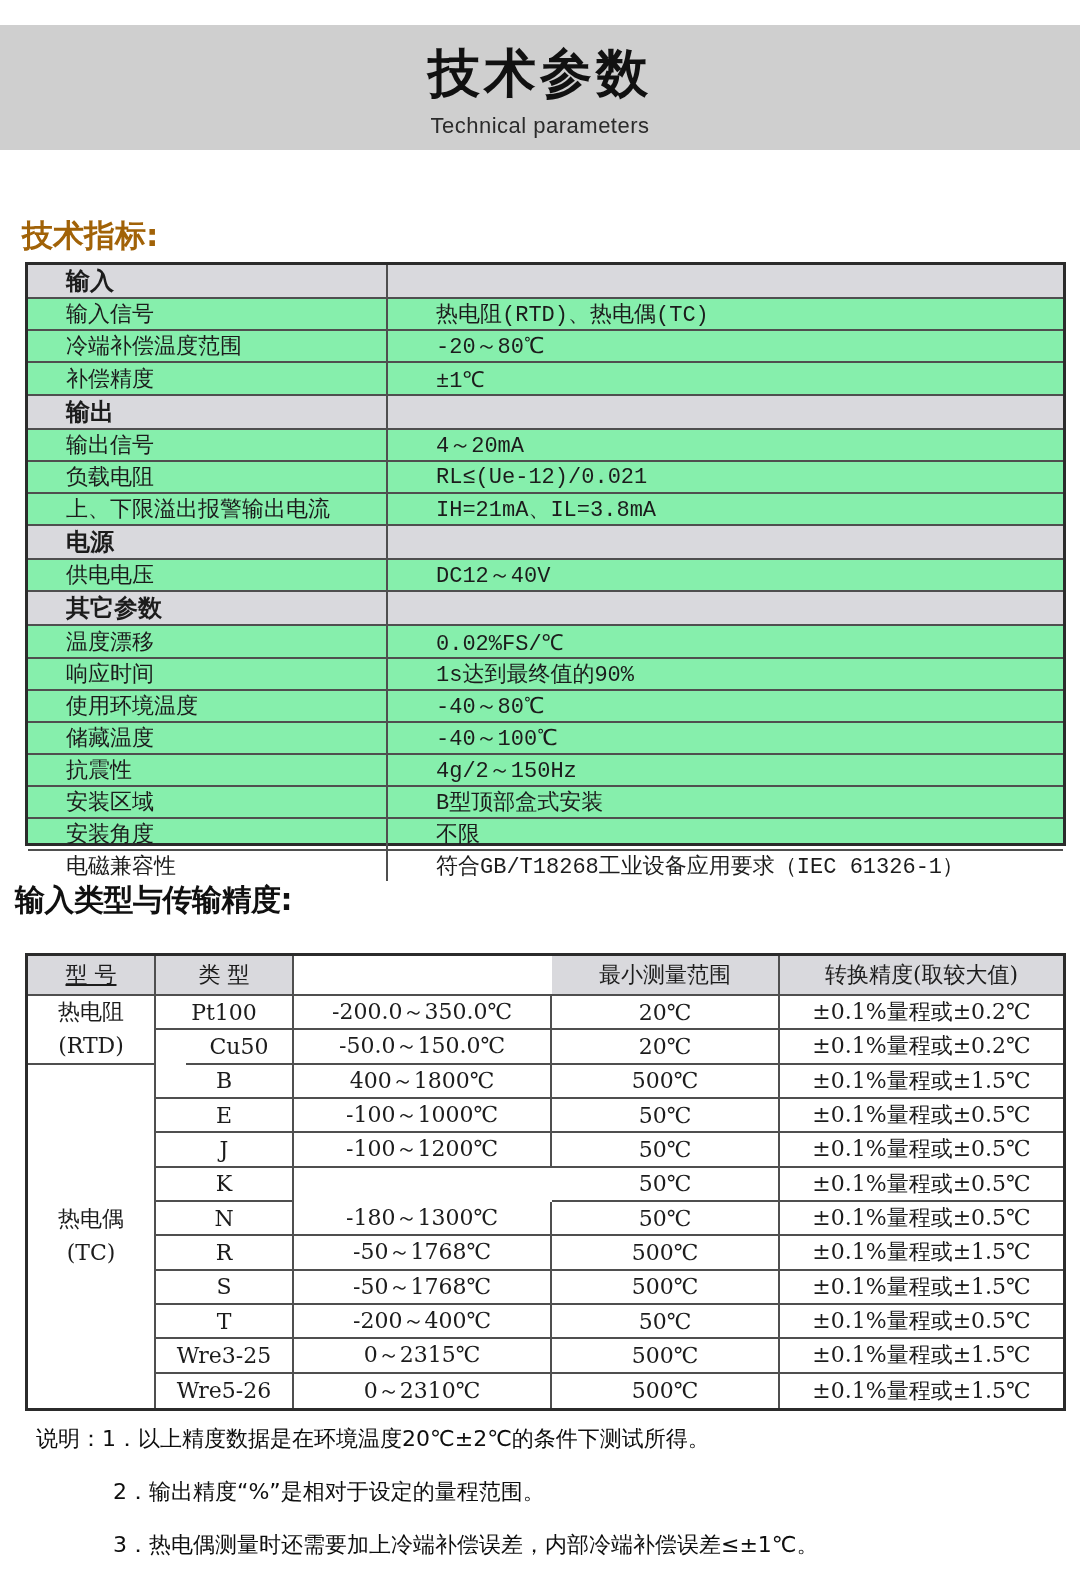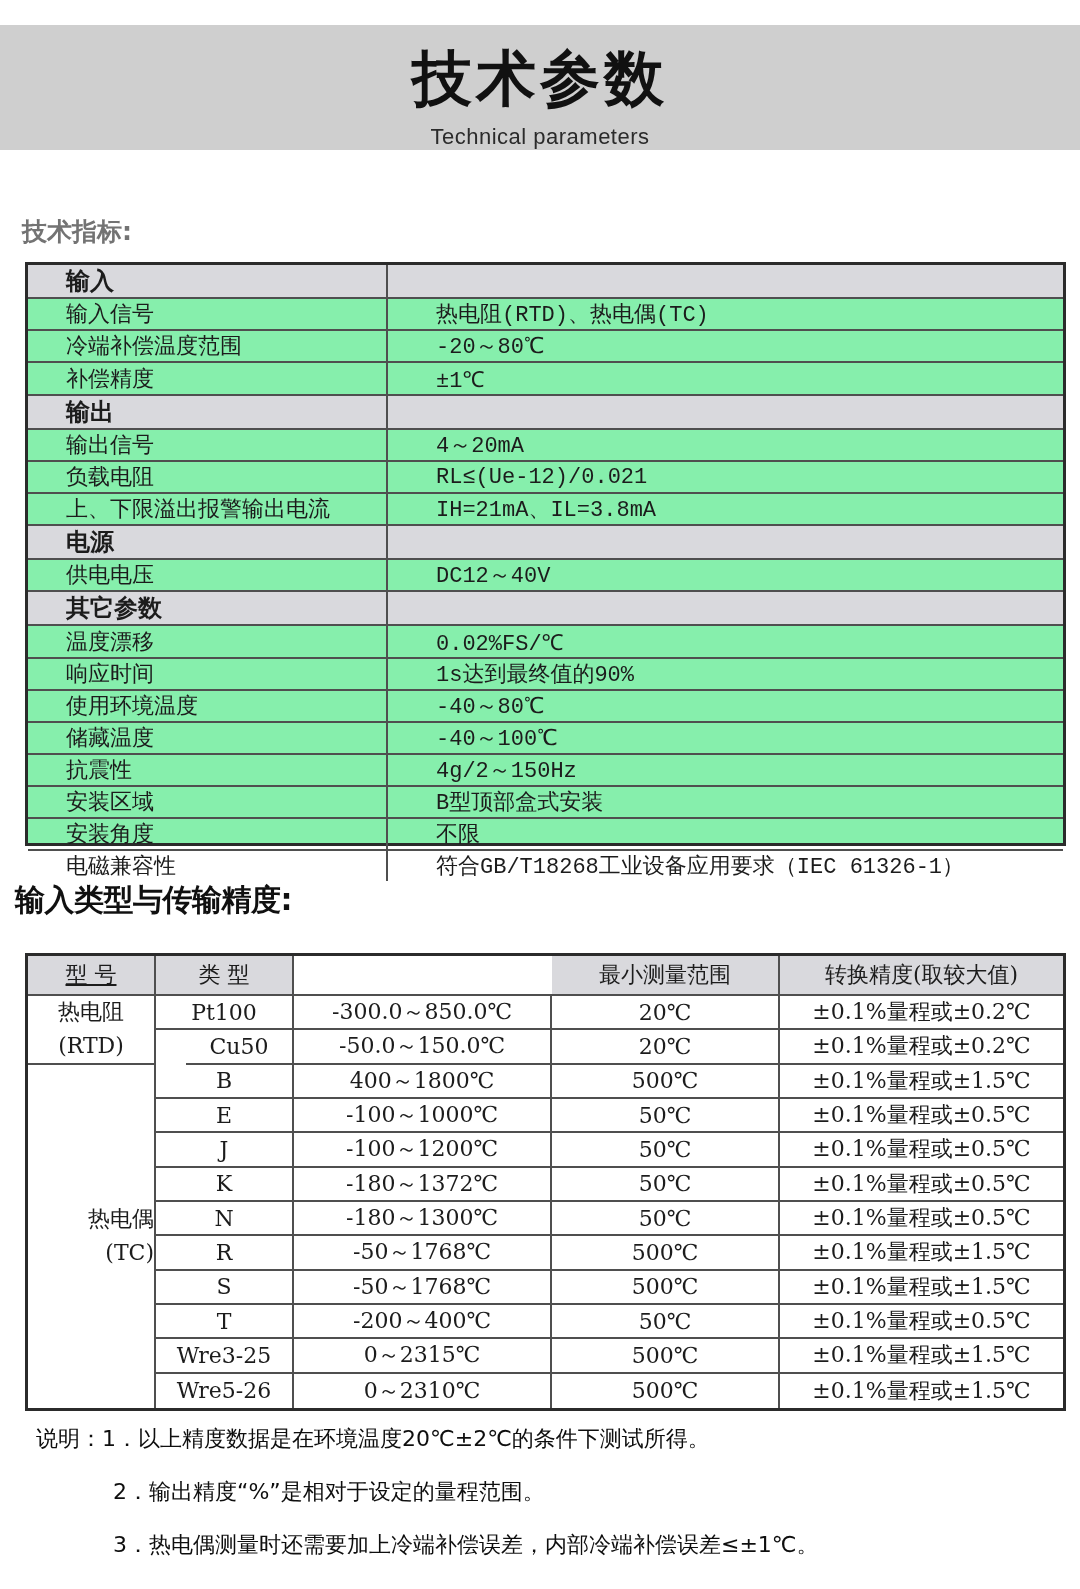--- a/index.html
+++ b/index.html
@@ -13,34 +13,34 @@
   }
   
   .banner {
     position: absolute; left: 0; top: 25px;
     width: 1080px; height: 125px;
     background: #cfcfcf;
     text-align: center;
   }
   .banner .title {
     margin-top: 14px;
-    font-size: 60px; font-weight: bold;
+    font-size: 52px; font-weight: bold;
     letter-spacing: 4px;
     color: #111;
     font-family: "DejaVu Sans", sans-serif;
   }
   .banner .subtitle {
     margin-top: 4px;
     font-size: 22px; color: #2b2b2b;
     letter-spacing: 0.5px;
   }
   
   .h-spec {
     position: absolute; left: 22px; top: 215px;
-    font-size: 25px; font-weight: bold; color: #737373;
+    font-size: 31px; font-weight: bold; color: #a16207;
     font-family: "DejaVu Sans", sans-serif;
   }
   .h-acc {
     position: absolute; left: 15px; top: 880px;
     font-size: 30px; font-weight: bold; color: #101010;
     letter-spacing: -0.5px;
     font-family: "DejaVu Sans", sans-serif;
   }
   
   .t1 {
@@ -197,45 +197,44 @@
     <div class="t2cell hcell" style="grid-area: 1 / 1; text-decoration: underline;">型 号</div>
     <div class="t2cell hcell" style="grid-area: 1 / 2;">类 型</div>
     <div class="t2cell hcell" style="grid-area: 1 / 3; margin-top: 38px;">测量范围</div>
     <div class="t2cell hcell" style="grid-area: 1 / 4;">最小测量范围</div>
     <div class="t2cell mcell" style="grid-area: 2 / 1 / span 2;">
       <div>热电阻</div>
       <div>(RTD)</div>
     </div>
     <div class="t2cell hcell last-col" style="grid-area: 1 / 5;">转换精度(取较大值)</div>
     <div class="t2cell dcell" style="grid-area: 2 / 2;">Pt100</div>
-    <div class="t2cell dcell" style="grid-area: 2 / 3;">-300.0～850.0℃</div>
+    <div class="t2cell dcell" style="grid-area: 2 / 3;">-200.0～350.0℃</div>
     <div class="t2cell dcell" style="grid-area: 2 / 4;">20℃</div>
     <div class="t2cell dcell last-col" style="grid-area: 2 / 5;">±0.1%量程或±0.2℃</div>
     <div class="t2cell dcell" style="grid-area: 3 / 2; margin-left: 30px;">Cu50</div>
     <div class="t2cell dcell" style="grid-area: 3 / 3;">-50.0～150.0℃</div>
     <div class="t2cell dcell" style="grid-area: 3 / 4;">20℃</div>
     <div class="t2cell dcell last-col" style="grid-area: 3 / 5;">±0.1%量程或±0.2℃</div>
-    <div class="t2cell mcell last-row" style="grid-area: 4 / 1 / span 10; align-items: flex-end;">
+    <div class="t2cell mcell last-row" style="grid-area: 4 / 1 / span 10;">
       <div>热电偶</div>
       <div>(TC)</div>
     </div>
     <div class="t2cell dcell" style="grid-area: 4 / 2;">B</div>
     <div class="t2cell dcell" style="grid-area: 4 / 3;">400～1800℃</div>
     <div class="t2cell dcell" style="grid-area: 4 / 4;">500℃</div>
     <div class="t2cell dcell last-col" style="grid-area: 4 / 5;">±0.1%量程或±1.5℃</div>
     <div class="t2cell dcell" style="grid-area: 5 / 2;">E</div>
     <div class="t2cell dcell" style="grid-area: 5 / 3;">-100～1000℃</div>
     <div class="t2cell dcell" style="grid-area: 5 / 4;">50℃</div>
     <div class="t2cell dcell last-col" style="grid-area: 5 / 5;">±0.1%量程或±0.5℃</div>
     <div class="t2cell dcell" style="grid-area: 6 / 2;">J</div>
     <div class="t2cell dcell" style="grid-area: 6 / 3;">-100～1200℃</div>
     <div class="t2cell dcell" style="grid-area: 6 / 4;">50℃</div>
     <div class="t2cell dcell last-col" style="grid-area: 6 / 5;">±0.1%量程或±0.5℃</div>
     <div class="t2cell dcell" style="grid-area: 7 / 2;">K</div>
-    <div class="t2cell dcell" style="grid-area: 7 / 3;">-180～1372℃</div>
     <div class="t2cell dcell" style="grid-area: 7 / 4;">50℃</div>
     <div class="t2cell dcell last-col" style="grid-area: 7 / 5;">±0.1%量程或±0.5℃</div>
     <div class="t2cell dcell" style="grid-area: 8 / 2;">N</div>
     <div class="t2cell dcell" style="grid-area: 8 / 3;">-180～1300℃</div>
     <div class="t2cell dcell" style="grid-area: 8 / 4;">50℃</div>
     <div class="t2cell dcell last-col" style="grid-area: 8 / 5;">±0.1%量程或±0.5℃</div>
     <div class="t2cell dcell" style="grid-area: 9 / 2;">R</div>
     <div class="t2cell dcell" style="grid-area: 9 / 3;">-50～1768℃</div>
     <div class="t2cell dcell" style="grid-area: 9 / 4;">500℃</div>
     <div class="t2cell dcell last-col" style="grid-area: 9 / 5;">±0.1%量程或±1.5℃</div>

